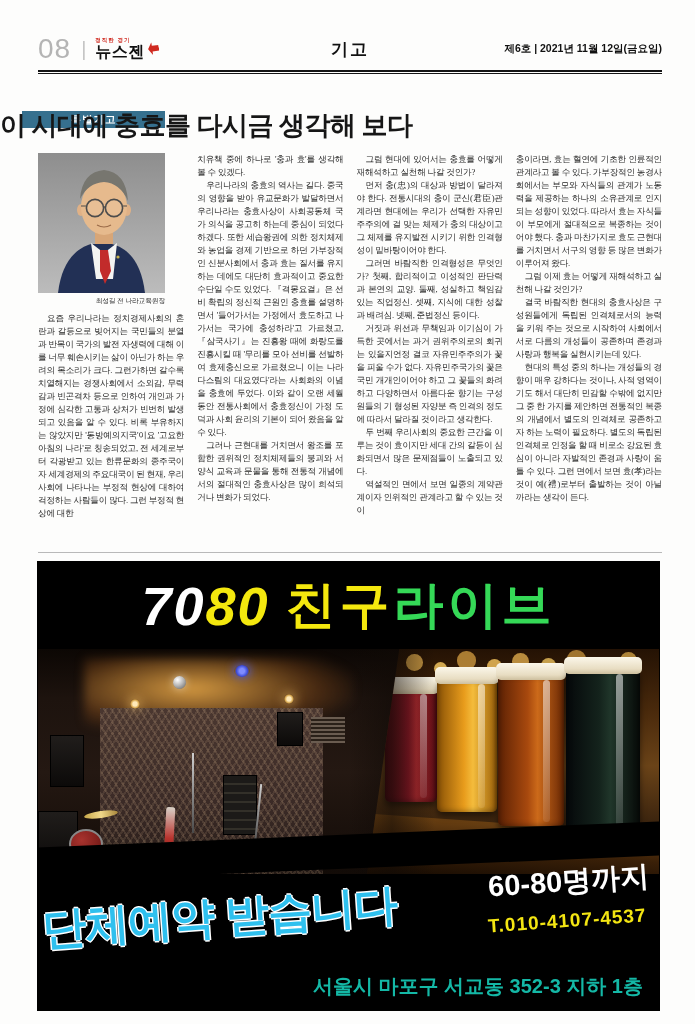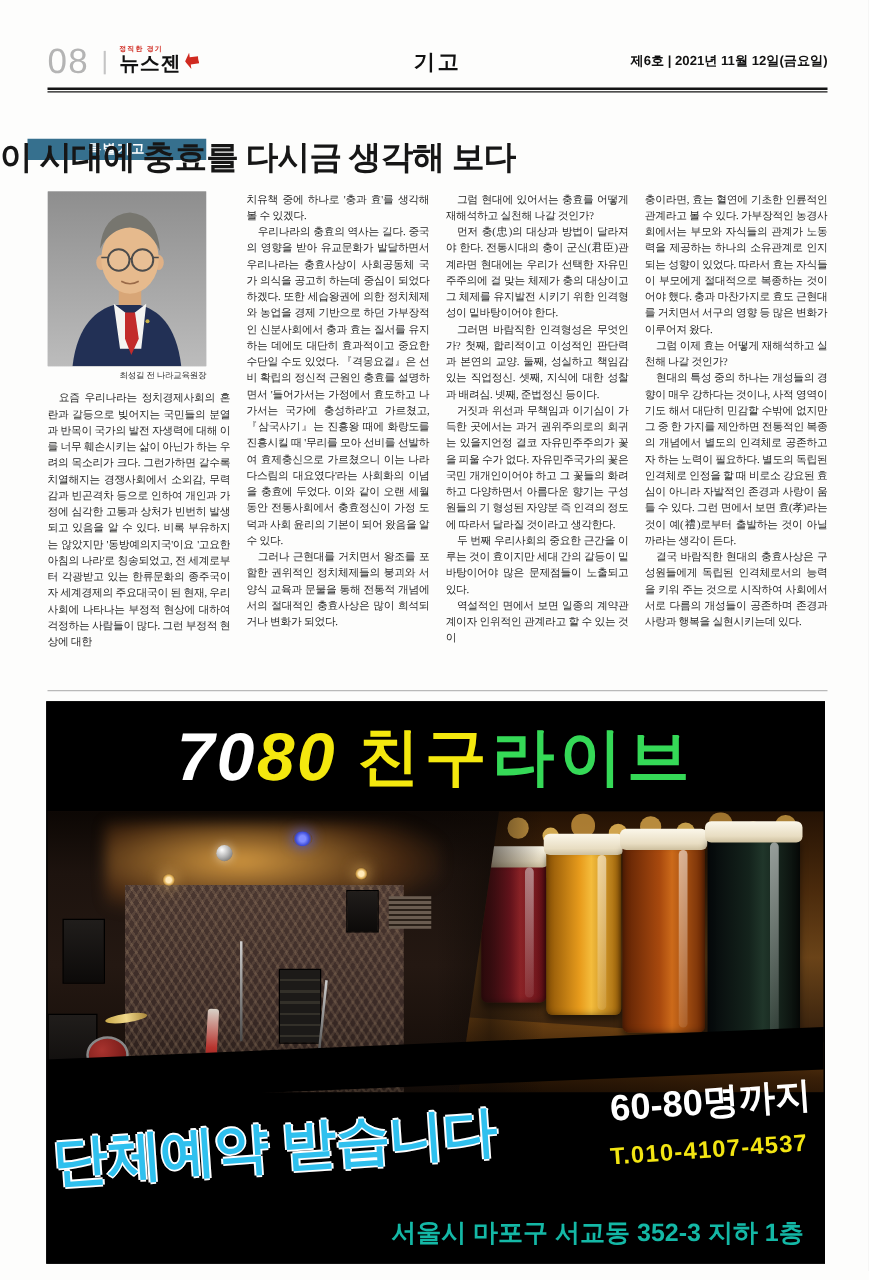--- a/index.html
+++ b/index.html
@@ -174,28 +174,28 @@
     <div class="col no-indent-first">
         <p>치유책 중에 하나로 '충과 효'를 생각해 볼 수 있겠다.</p>
         <p>우리나라의 충효의 역사는 길다. 중국의 영향을 받아 유교문화가 발달하면서 우리나라는 충효사상이 사회공동체 국가 의식을 공고히 하는데 중심이 되었다 하겠다. 또한 세습왕권에 의한 정치체제와 농업을 경제 기반으로 하던 가부장적인 신분사회에서 충과 효는 질서를 유지하는 데에도 대단히 효과적이고 중요한 수단일 수도 있었다. 『격몽요결』은 선비 확립의 정신적 근원인 충효를 설명하면서 '들어가서는 가정에서 효도하고 나가서는 국가에 충성하라'고 가르쳤고, 『삼국사기』는 진흥왕 때에 화랑도를 진흥시킬 때 '무리를 모아 선비를 선발하여 효제충신으로 가르쳤으니 이는 나라 다스림의 대요였다'라는 사회화의 이념을 충효에 두었다. 이와 같이 오랜 세월 동안 전통사회에서 충효정신이 가정 도덕과 사회 윤리의 기본이 되어 왔음을 알 수 있다.</p>
         <p>그러나 근현대를 거치면서 왕조를 포함한 권위적인 정치체제들의 붕괴와 서양식 교육과 문물을 통해 전통적 개념에서의 절대적인 충효사상은 많이 희석되거나 변화가 되었다.</p>
       </div>
     <div class="col">
         <p>그럼 현대에 있어서는 충효를 어떻게 재해석하고 실천해 나갈 것인가?</p>
         <p>먼저 충(忠)의 대상과 방법이 달라져야 한다. 전통시대의 충이 군신(君臣)관계라면 현대에는 우리가 선택한 자유민주주의에 걸 맞는 체제가 충의 대상이고 그 체제를 유지발전 시키기 위한 인격형성이 밑바탕이어야 한다.</p>
         <p>그러면 바람직한 인격형성은 무엇인가? 첫째, 합리적이고 이성적인 판단력과 본연의 교양. 둘째, 성실하고 책임감 있는 직업정신. 셋째, 지식에 대한 성찰과 배려심. 넷째, 준법정신 등이다.</p>
         <p>거짓과 위선과 무책임과 이기심이 가득한 곳에서는 과거 권위주의로의 회귀는 있을지언정 결코 자유민주주의가 꽃을 피울 수가 없다. 자유민주국가의 꽃은 국민 개개인이어야 하고 그 꽃들의 화려하고 다양하면서 아름다운 향기는 구성원들의 기 형성된 자양분 즉 인격의 정도에 따라서 달라질 것이라고 생각한다.</p>
-        <p>두 번째 우리사회의 중요한 근간을 이루는 것이 효이지만 세대 간의 갈등이 밑바탕이어야 많은 문제점들이 노출되고 있다.</p>
+        <p>두 번째 우리사회의 중요한 근간을 이루는 것이 효이지만 세대 간의 갈등이 심화되면서 많은 문제점들이 노출되고 있다.</p>
         <p>역설적인 면에서 보면 일종의 계약관계이자 인위적인 관계라고 할 수 있는 것이</p>
       </div>
     <div class="col no-indent-first">
         <p>충이라면, 효는 혈연에 기초한 인륜적인 관계라고 볼 수 있다. 가부장적인 농경사회에서는 부모와 자식들의 관계가 노동력을 제공하는 하나의 소유관계로 인지되는 성향이 있었다. 따라서 효는 자식들이 부모에게 절대적으로 복종하는 것이어야 했다. 충과 마찬가지로 효도 근현대를 거치면서 서구의 영향 등 많은 변화가 이루어져 왔다.</p>
         <p>그럼 이제 효는 어떻게 재해석하고 실천해 나갈 것인가?</p>
+        <p>결국 바람직한 현대의 충효사상은 구성원들에게 독립된 인격체로서의 능력을 키워 주는 것으로 시작하여 사회에서 서로 다름의 개성들이 공존하며 존경과 사랑과 행복을 실현시키는데 있다.</p>
         <p>현대의 특성 중의 하나는 개성들의 경향이 매우 강하다는 것이나, 사적 영역이기도 해서 대단히 민감할 수밖에 없지만 그 중 한 가지를 제안하면 전통적인 복종의 개념에서 별도의 인격체로 공존하고자 하는 노력이 필요하다. 별도의 독립된 인격체로 인정을 할 때 비로소 강요된 효심이 아니라 자발적인 존경과 사랑이 움틀 수 있다. 그런 면에서 보면 효(孝)라는 것이 예(禮)로부터 출발하는 것이 아닐까라는 생각이 든다.</p>
-        <p>결국 바람직한 현대의 충효사상은 구성원들에게 독립된 인격체로서의 능력을 키워 주는 것으로 시작하여 사회에서 서로 다름의 개성들이 공존하며 존경과 사랑과 행복을 실현시키는데 있다.</p>
       </div>
   </div>
   <div class="article-rule"></div>
 
   <div class="ad">
     <div class="ad-headline">
       <span>
         <span class="hl-num seg1">70</span><span class="hl-num seg2">80</span>
       </span>
       <span>

